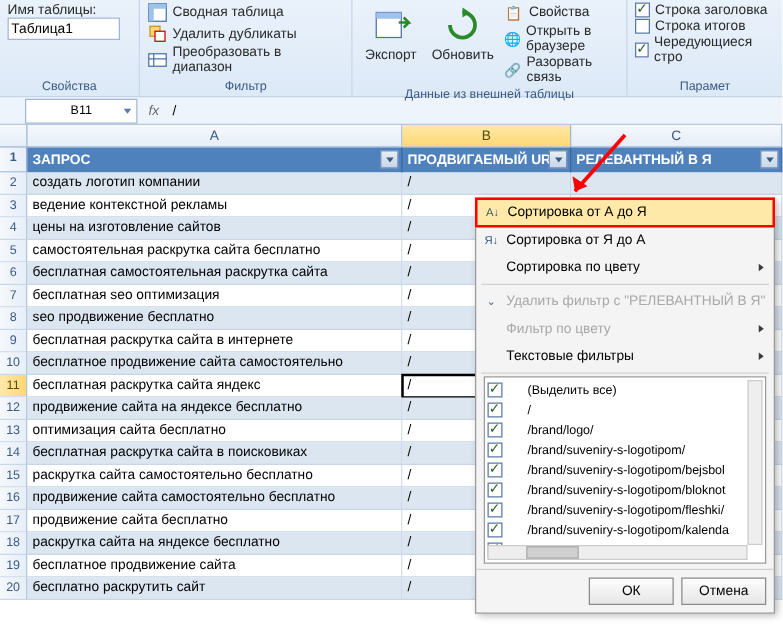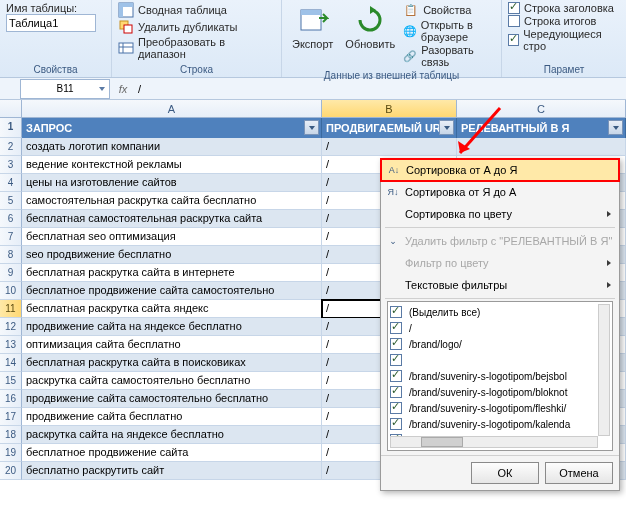--- a/index.html
+++ b/index.html
@@ -50,21 +50,21 @@
 .filterpop { position: absolute; left: 380px; top: 158px; width: 240px; background: #f4f4f4; border: 1px solid #9a9a9a; box-shadow: 2px 2px 6px rgba(0,0,0,0.3); font-size: 11px; z-index: 10; }
 .fprow { display: flex; align-items: center; height: 22px; padding: 0 6px 0 24px; position: relative; }
 .fprow.hl { background: #ffe9a8; border: 2px solid red; margin: -1px; height: 24px; }
 .fprow .arrow { position: absolute; right: 8px; top: 8px; border-top: 3px solid transparent; border-bottom: 3px solid transparent; border-left: 4px solid #3a3a3a; }
 .fprow.disabled { color: #a8a8a8; }
 .fpsep { height: 1px; background: #d0d0d0; margin: 2px 4px; }
 .fpicon { position: absolute; left: 4px; width: 16px; height: 16px; display: flex; align-items: center; justify-content: center; font-size: 9px; color: #3a5a82; }
 .fpsearch { margin: 4px 6px; height: 20px; border: 1px solid #9fb6d4; background: #fff; display: flex; align-items: center; padding: 0 4px; color: #888; position: relative; }
 .fpsearch .mag { position: absolute; right: 4px; color: #3a6aa0; }
 .fplist { margin: 0 6px 4px 6px; height: 150px; border: 1px solid #9a9a9a; background: #fff; overflow: hidden; padding: 2px; position: relative; }
-.fpitem { display: flex; align-items: center; gap: 7px; height: 16px; font-size: 10px; white-space: nowrap; }
+.fpitem { display: flex; align-items: center; gap: 20px; height: 16px; font-size: 10px; white-space: nowrap; }
 .fpbtns { display: flex; justify-content: flex-end; gap: 6px; padding: 6px; border-top: 1px solid #d0d0d0; }
 .fpbtn { width: 68px; height: 22px; background: linear-gradient(#fdfdfd,#e6e6e6); border: 1px solid #8a8a8a; font-size: 11px; }
 .scrollh { position: absolute; bottom: 2px; left: 2px; right: 14px; height: 12px; background: #eee; border: 1px solid #ccc; }
 .scrollh::after { content:""; position:absolute; left:30px; width:40px; top:0; bottom:0; background:#d0d0d0; border:1px solid #aaa; }
 .scrollv { position: absolute; right: 2px; top: 2px; bottom: 14px; width: 12px; background: #eee; border: 1px solid #ccc; }
 
 
 .redarrow { position: absolute; left: 450px; top: 103px; z-index: 20; pointer-events: none; }
 
 svg { display: block; }
@@ -105,21 +105,21 @@
           <span class="ricon">
             <svg width="16" height="16">
               <rect x="1" y="3" width="14" height="10" fill="#fff" stroke="#4a72a8"></rect>
               <line x1="1" y1="7" x2="15" y2="7" stroke="#4a72a8"></line>
               <line x1="5" y1="3" x2="5" y2="13" stroke="#4a72a8"></line>
             </svg>
           </span>
           <span class="rlabel">Преобразовать в диапазон</span>
         </div>
     </div>
-    <div class="rgroup-title">Строка</div>
+    <div class="rgroup-title">Фильтр</div>
   </div>
   <div class="rgroup" style="width:220px">
     <div style="display:flex;gap:4px">
       <div class="rbig">
         <span class="ricon">
             <svg width="32" height="32">
               <rect x="4" y="6" width="20" height="20" fill="#fff" stroke="#4a72a8"></rect>
               <rect x="4" y="6" width="20" height="5" fill="#9fc2e8"></rect>
               <path d="M22 14 L30 14 L26 10 M30 14 L26 18" fill="none" stroke="#2a8a2a" stroke-width="2"></path>
             </svg>
@@ -355,20 +355,21 @@
         <div class="fpitem">
           <span class="chk checked"></span>
           <span>/</span>
         </div>
         <div class="fpitem">
           <span class="chk checked"></span>
           <span>/brand/logo/</span>
         </div>
         <div class="fpitem">
           <span class="chk checked"></span>
+          <span>/brand/suveniry-s-logotipom/</span>
         </div>
         <div class="fpitem">
           <span class="chk checked"></span>
           <span>/brand/suveniry-s-logotipom/bejsbol</span>
         </div>
         <div class="fpitem">
           <span class="chk checked"></span>
           <span>/brand/suveniry-s-logotipom/bloknot</span>
         </div>
         <div class="fpitem">

